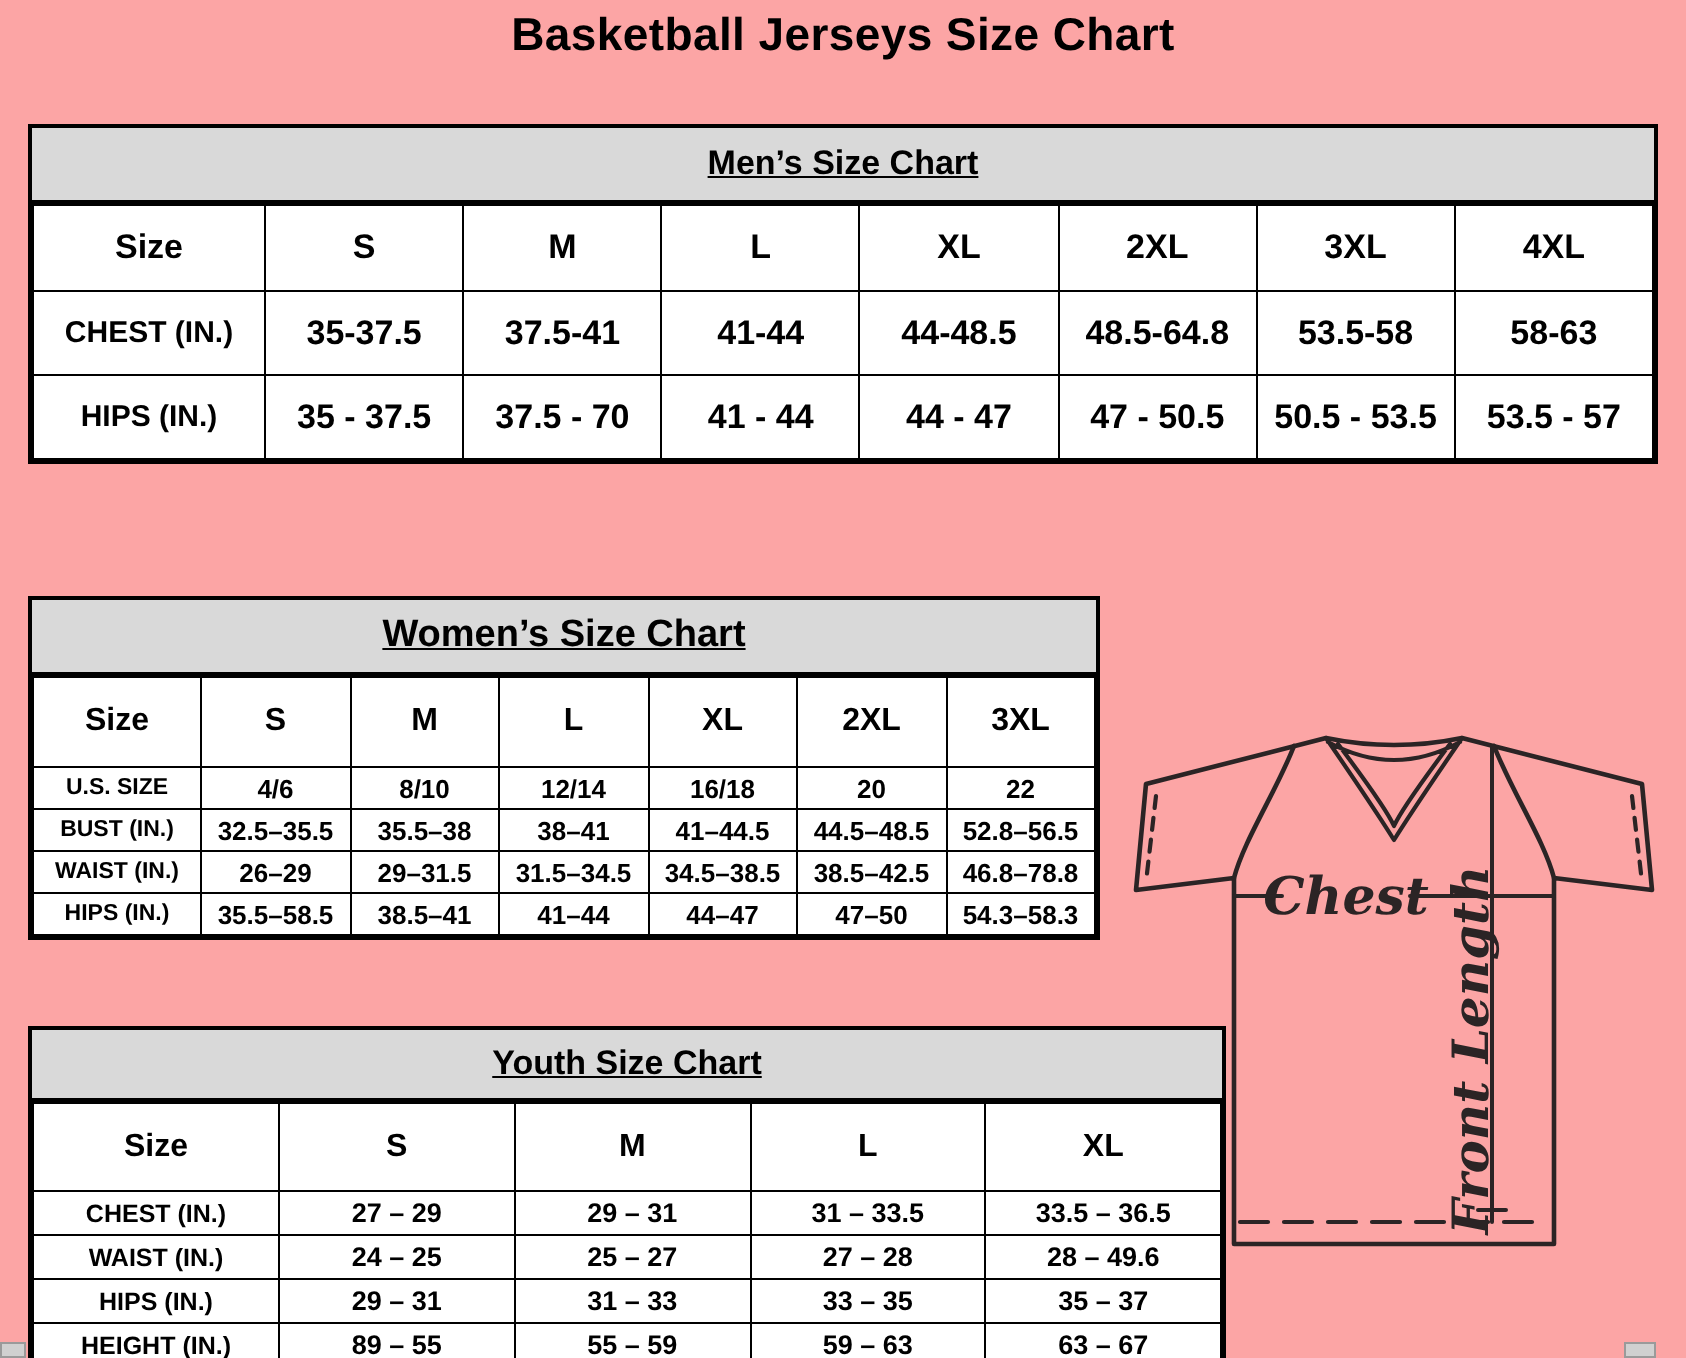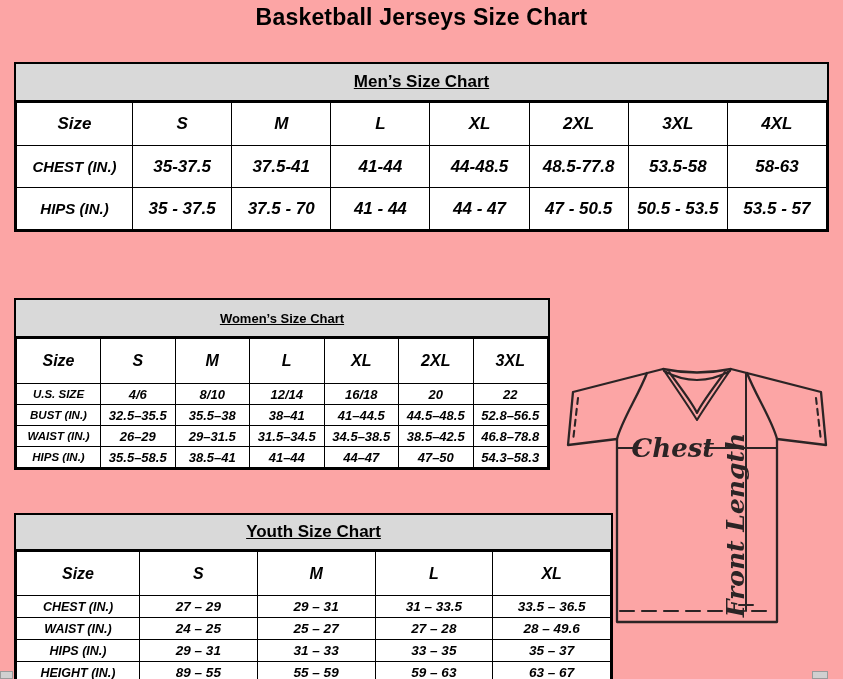--- a/index.html
+++ b/index.html
@@ -13,35 +13,35 @@
   }
   section.tblbox{
     position:absolute;border:2px solid #000;background:#fff;box-sizing:border-box;
   }
   .caption{
     background:#d9d9d9;border-bottom:2px solid #000;
     display:flex;align-items:center;justify-content:center;
     font-weight:bold;
     text-decoration:underline;
   }
-  table{border-collapse:collapse;width:100%;table-layout:fixed;font-style:italic;}
+  table{border-collapse:collapse;width:100%;table-layout:fixed;}
   th,td{
     border:1px solid #000;text-align:center;vertical-align:middle;
     font-weight:bold;padding:0;overflow:hidden;white-space:nowrap;
   }
   
   #men{left:14px;top:62px;width:815px;}
   #men .caption{height:36px;font-size:17px;}
   #men th{height:42px;font-size:17px;}
   #men tbody td{height:41px;font-size:17px;}
   #men td.rowlabel{font-size:15px;}
   #men col.label-col{width:116px;}
   
   #women{left:14px;top:298px;width:536px;}
-  #women .caption{height:36px;font-size:13px;}
+  #women .caption{height:36px;font-size:19px;}
   #women th{height:44px;font-size:16px;}
   #women tbody td{height:20px;font-size:13px;}
   #women td.rowlabel{font-size:11.5px;}
   #women col.label-col{width:84px;}
   
   #youth{left:14px;top:497px;width:599px;margin-top:16px;}
   #youth .caption{height:34px;font-size:17px;}
   #youth th{height:43px;font-size:16px;}
   #youth tbody td{height:21px;font-size:13.5px;}
   #youth td.rowlabel{font-size:12.5px;}
@@ -90,21 +90,21 @@
             <th>4XL</th>
           </tr>
         </thead>
         <tbody>
           <tr>
             <td class="rowlabel">CHEST (IN.)</td>
             <td>35-37.5</td>
             <td>37.5-41</td>
             <td>41-44</td>
             <td>44-48.5</td>
-            <td>48.5-77.8</td>
+            <td>48.5-64.8</td>
             <td>53.5-58</td>
             <td>58-63</td>
           </tr>
           <tr>
             <td class="rowlabel">HIPS (IN.)</td>
             <td>35 - 37.5</td>
             <td>37.5 - 70</td>
             <td>41 - 44</td>
             <td>44 - 47</td>
             <td>47 - 50.5</td>

